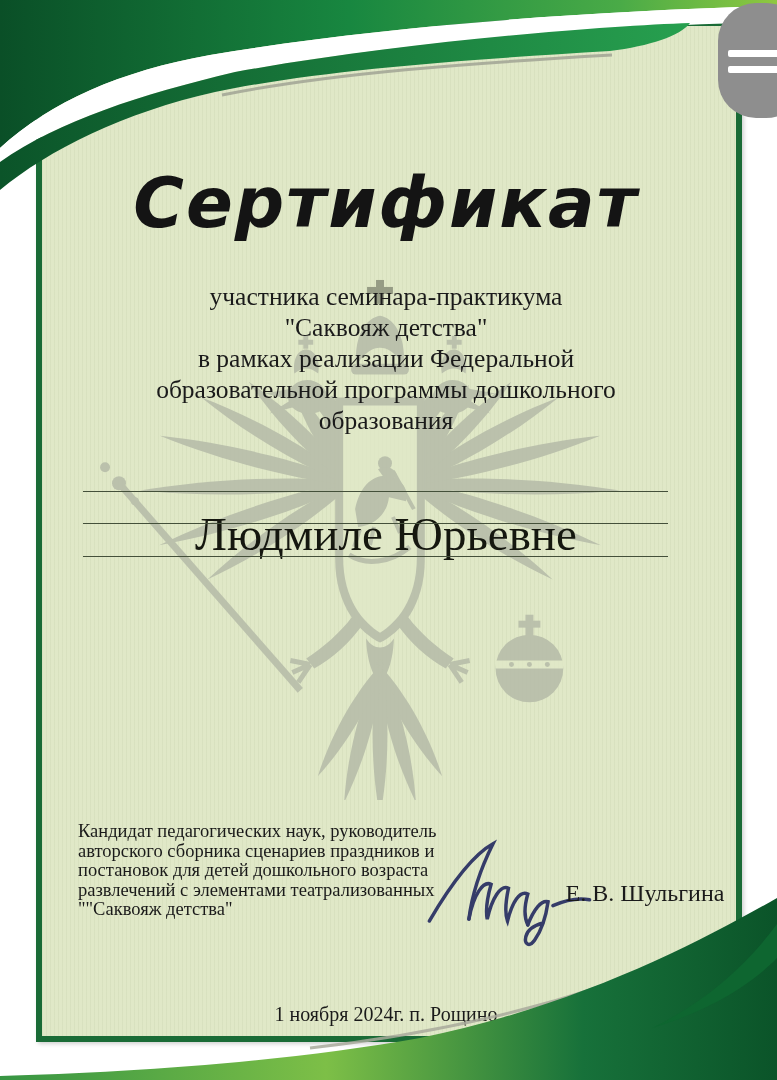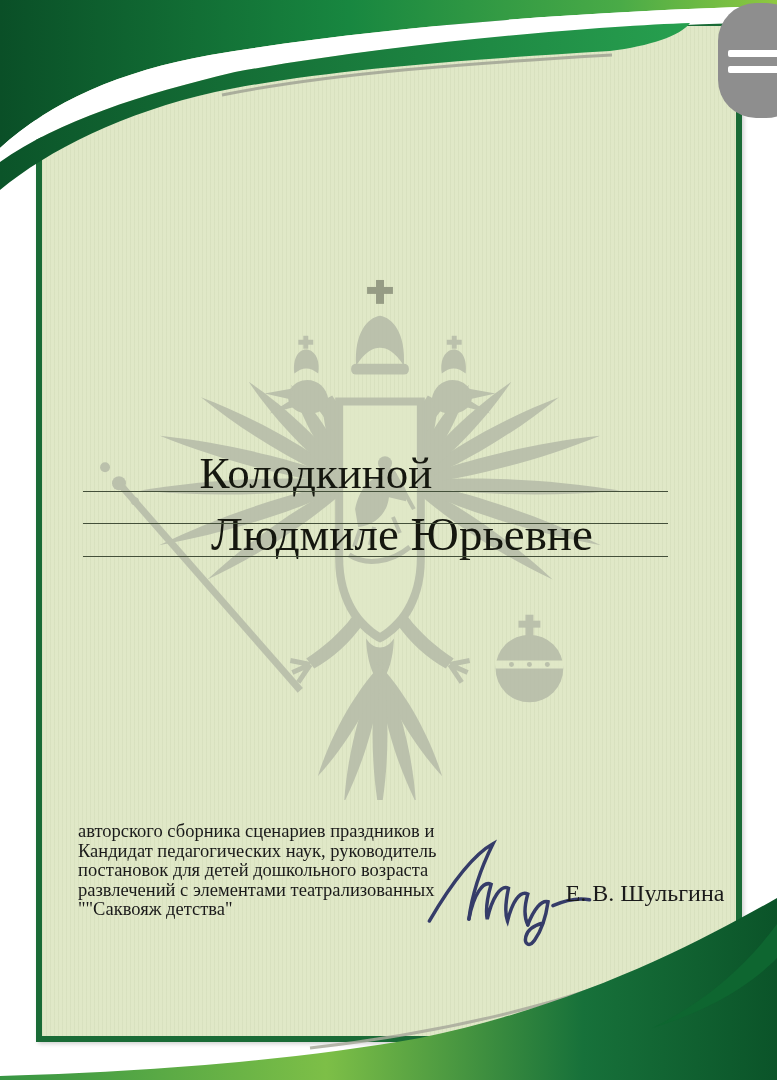--- a/index.html
+++ b/index.html
@@ -35,21 +35,21 @@
          font-family:"DejaVu Sans","Liberation Sans",sans-serif;
          font-style:italic;font-weight:700;font-size:69px;letter-spacing:2px;
          color:#141414;}
   .subtitle{position:absolute;left:36px;top:281px;width:700px;text-align:center;
             font-size:25.5px;line-height:31px;color:var(--text-ink);}
   .rule{position:absolute;left:83px;width:585px;height:0;border-top:1.6px solid #44503a;}
   .rule1{top:491px;} .rule2{top:523px;} .rule3{top:556px;}
   .name1{position:absolute;left:36px;top:447px;width:560px;text-align:center;
          font-size:45px;color:#15170f;white-space:nowrap;}
   .name2{position:absolute;left:36px;top:507px;width:700px;text-align:center;
-         font-size:47px;color:#15170f;white-space:nowrap;padding-left:16px;}
+         font-size:47px;color:#15170f;white-space:nowrap;}
   .issuer{position:absolute;left:78px;top:822px;width:400px;
           font-size:18.5px;line-height:19.6px;color:var(--text-ink);}
   .issuer div{white-space:nowrap;}
   .signer{position:absolute;left:560px;top:880px;width:170px;text-align:center;
           font-size:24px;color:var(--text-ink);white-space:nowrap;}
   .signature{position:absolute;left:420px;top:838px;width:176px;height:112px;}
   .date-line{position:absolute;left:36px;top:1003px;width:700px;text-align:center;
              font-size:20px;color:var(--text-ink);}
 
   .swoosh{position:absolute;left:0;pointer-events:none;}
@@ -127,46 +127,54 @@
       <circle class="wm" cx="442" cy="398" r="34"></circle>
       <rect class="wm-bg" x="408" y="390" width="68" height="8"></rect>
       <circle class="wm" cx="424" cy="394" r="2.5"></circle>
       <circle class="wm" cx="442" cy="394" r="2.5"></circle>
       <circle class="wm" cx="460" cy="394" r="2.5"></circle>
       <rect class="wm" x="438" y="344" width="8" height="22"></rect>
       <rect class="wm" x="431" y="350" width="22" height="7"></rect>
     </g>
   </svg>
 
-
-
-  <div class="name1">Колодкиной</div>
+  <div class="title">Сертификат</div>
+
+  <div class="subtitle">
+    <div>участника семинара-практикума</div>
+    <div>"Саквояж детства"</div>
+    <div>в рамках реализации Федеральной</div>
+    <div>образовательной программы дошкольного</div>
+    <div>образования</div>
+  </div>
+
   <div class="name2">Людмиле Юрьевне</div>
   <div class="rule rule1"></div>
   <div class="rule rule2"></div>
   <div class="rule rule3"></div>
 
   <div class="issuer">
+    <div>Кандидат педагогических наук, руководитель</div>
     <div>авторского сборника сценариев праздников и</div>
-    <div>Кандидат педагогических наук, руководитель</div>
     <div>постановок для детей дошкольного возраста</div>
     <div>развлечений с элементами театрализованных</div>
     <div>""Саквояж детства"</div>
   </div>
 
   <svg class="signature" viewBox="0 0 175 116" aria-hidden="true">
     <g fill="none" stroke="var(--signature-ink)" stroke-width="3.6" stroke-linecap="round">
       <path d="M6,86 C26,52 50,18 72,6 C58,34 50,60 47,84"></path>
       <path d="M47,84 C52,58 62,44 70,48 C66,62 64,74 66,84 C71,62 80,48 88,52 C85,66 84,78 87,86 C92,66 100,54 108,58 C104,72 104,82 108,90"></path>
       <path d="M108,90 C114,74 122,64 129,66 C127,80 122,96 115,106 C110,113 104,111 106,102 C108,94 116,90 124,88"></path>
       <path d="M134,70 C148,64 162,62 172,64"></path>
     </g>
   </svg>
   <div class="signer">Е. В. Шульгина</div>
 
+  <div class="date-line">1 ноября 2024г. п. Рощино</div>
 
   <svg class="swoosh top" viewBox="0 0 777 230" aria-hidden="true">
     <defs>
       <linearGradient id="gt1" x1="0" y1="0" x2="1" y2="0">
         <stop offset="0" stop-color="#0a4f27"></stop>
         <stop offset="0.45" stop-color="#188740"></stop>
         <stop offset="0.8" stop-color="#4aab47"></stop>
         <stop offset="1" stop-color="#8fc840"></stop>
       </linearGradient>
       <linearGradient id="gt2" x1="0" y1="0" x2="1" y2="0">

